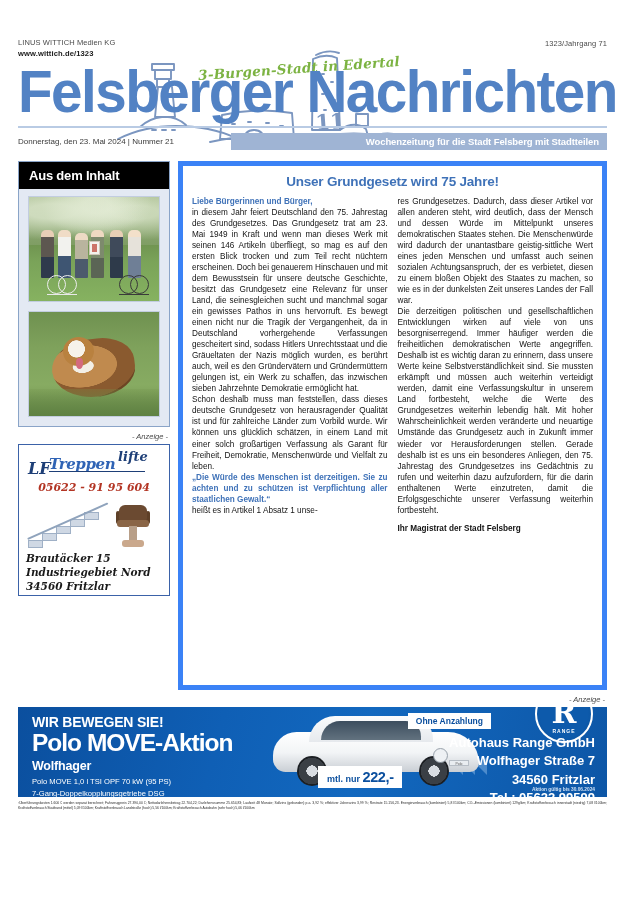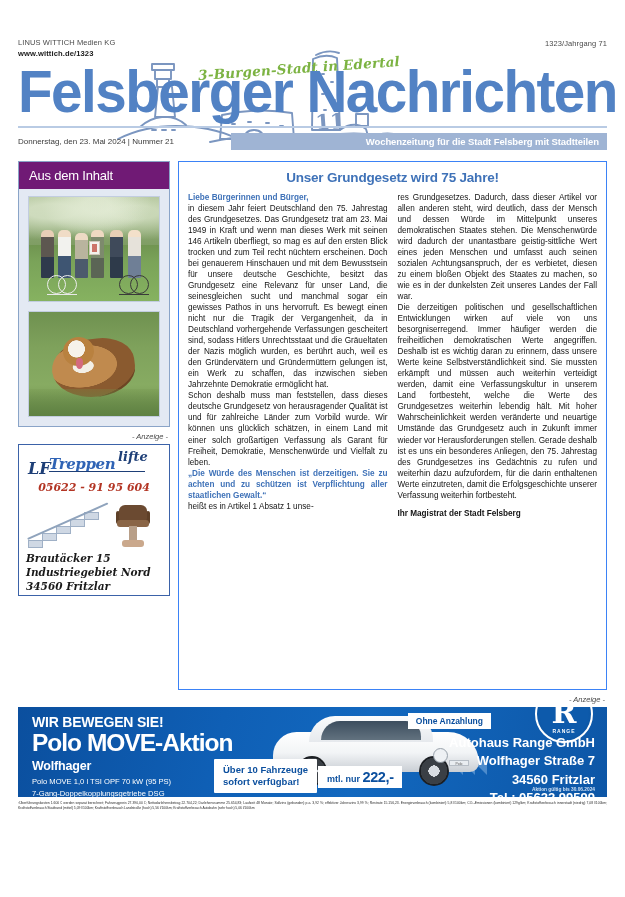--- a/index.html
+++ b/index.html
@@ -112,23 +112,23 @@
   }
 
   
   .sidebar { width: 152px; flex: 0 0 152px; }
   .sidebar-box {
     border: 1px solid #8aa4c8;
     background: #e3e9f3;
     padding: 0;
   }
   .sidebar-head {
-    background: #701a75;
+    background: #000000;
     color: #ffffff;
-    font-weight: normal;
+    font-weight: bold;
     font-size: 13px;
     padding: 6px 9px 6px 10px;
     letter-spacing: -.2px;
   }
   .sidebar-body { padding: 7px 9px 9px 9px; }
 
   .photo {
     width: 100%;
     height: 106px;
     border: 1px solid #c2cde0;
@@ -304,21 +304,21 @@
     font-weight: bold;
     font-size: 10.5px;
     color: #1a1a1a;
     line-height: 1.32;
     margin-top: 2px;
   }
 
   
   .article {
     flex: 1;
-    border: 1px solid #3b82f6;
+    border: 5px solid #3b82f6;
     padding: 8px 9px 9px 9px;
     height: 529px;
     overflow: hidden;
   }
   .article-head {
     text-align: center;
     color: #3f72b8;
     font-weight: bold;
     font-size: 13.5px;
     margin-bottom: 7px;
@@ -624,24 +624,20 @@
     </div>
 
     <div class="polo-left">
       <div class="polo-l1">WIR BEWEGEN SIE!</div>
       <div class="polo-l2">Polo MOVE-Aktion</div>
       <div class="polo-l3">Wolfhager</div>
       <div class="polo-l4">Polo MOVE 1,0 l TSI OPF 70 kW (95 PS)</div>
       <div class="polo-l4" style="margin-top:1px">7-Gang-Doppelkopplungsgetriebe DSG</div>
     </div>
 
-    <div class="polo-badge">
-      <div>Über 10 Fahrzeuge</div>
-      <div>sofort verfügbar!</div>
-    </div>
 
     <div class="polo-noanz">Ohne Anzahlung</div>
 
     <div class="polo-rate">
       <span>mtl. nur</span>
       <b>222,-</b>
     </div>
 
     <div class="range-logo">
       <span>R</span>

